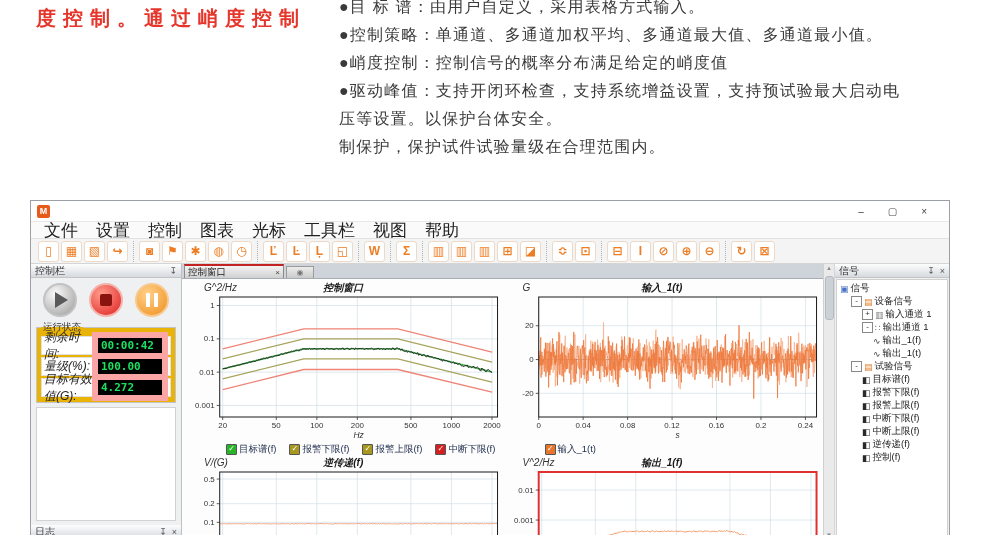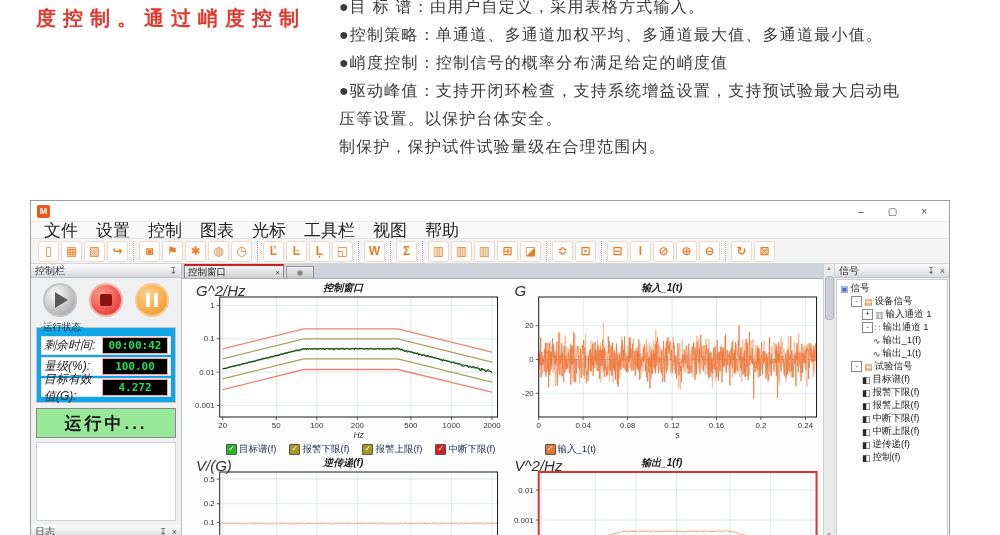--- a/index.html
+++ b/index.html
@@ -35,41 +35,41 @@
   .transport{display:flex;justify-content:space-between;padding:5px 12px 2px 12px;}
   .cbtn{width:30px;height:30px;border-radius:50%;position:relative;}
   .btn-play{background:radial-gradient(circle at 35% 30%,#fbfbfb,#9a9a9a);border:2px solid #c2c2c2;}
   .btn-play::after{content:"";position:absolute;left:10px;top:7px;border-left:13px solid #5a5a5a;
         border-top:8px solid transparent;border-bottom:8px solid transparent;}
   .btn-stop{background:radial-gradient(circle at 35% 30%,#ff9d8d,#e02020);border:2px solid #f2b4aa;}
   .btn-stop::after{content:"";position:absolute;left:9px;top:9px;width:12px;height:12px;background:#8a1410;border-radius:2px;}
   .btn-pause{background:radial-gradient(circle at 35% 30%,#ffd189,#ef8f1f);border:2px solid #f7c98e;}
   .btn-pause::before,.btn-pause::after{content:"";position:absolute;top:8px;width:4px;height:14px;background:#fff;border-radius:1px;}
   .btn-pause::before{left:9px;} .btn-pause::after{left:17px;}
-  fieldset.run-status{margin:2px 5px 0 5px;border:1px solid #c4c4c4;padding:0 4px 3px 4px;background:#0ea5e9;}
+  fieldset.run-status{margin:2px 5px 0 5px;border:1px solid #c4c4c4;padding:0 4px 3px 4px;background:#eab308;}
   fieldset.run-status legend{font-size:9.5px;color:#333;padding:0 2px;}
   .srow{display:flex;align-items:center;background:#fff;border:1px solid #e0e0e0;margin:2px 0;height:17px;padding:0 2px;}
   .srow .slabel{font-size:12px;color:#222;font-style:italic;}
   .led{margin-left:auto;background:#000;color:#1ce060;font-family:"DejaVu Sans Mono","Liberation Mono",monospace;
-       font-size:11px;font-weight:700;padding:1px 3px;min-width:58px;text-align:center;border:1px solid #fca5a5;}
+       font-size:11px;font-weight:700;padding:1px 3px;min-width:58px;text-align:left;border:6px solid #fca5a5;}
   .status-box{margin:5px 5px 0 5px;height:28px;background:#97e897;border:1px solid #8a8a8a;display:flex;
        align-items:center;justify-content:center;font-size:17px;font-weight:700;letter-spacing:3px;color:#101010;}
   .panel-spacer{flex:1;background:#fff;border:1px solid #d2d2d2;margin:4px 5px;}
   
   .center{flex:1;display:flex;flex-direction:column;background:#fbfbfb;min-width:0;border-right:1px solid #d0d0d0;}
   .tabbar{height:14px;background:#cfd4da;display:flex;align-items:flex-end;padding-left:2px;border-bottom:1px solid #a8adb3;gap:2px;}
   .tab{height:12px;width:92px;background:linear-gradient(#f4f4f4,#d0d0d0);border:1px solid #8a8a8a;border-bottom:none;
        border-top:2px solid #c32222;font-size:9.5px;display:flex;align-items:center;padding:0 3px;color:#222;}
   .tab .tab-close{margin-left:auto;font-size:8px;color:#444;}
   .tab2{height:11px;width:26px;background:linear-gradient(#ececec,#cacaca);border:1px solid #9a9a9a;border-bottom:none;
        display:flex;align-items:center;justify-content:center;font-size:8px;color:#777;}
   .charts{flex:1;display:grid;grid-template-columns:1fr 1fr;grid-auto-rows:175px;overflow:hidden;background:#fdfdfd;padding:1px 2px 0 2px;}
   .cell{position:relative;height:175px;overflow:hidden;}
   .chead{height:13px;position:relative;}
-  .yunit{position:absolute;left:12px;top:2px;font-size:15px;font-style:italic;color:#333;}
+  .yunit{position:absolute;left:20px;top:2px;font-size:10px;font-style:italic;color:#333;}
   .ctitle{position:absolute;left:0;right:0;top:1px;text-align:center;font-size:10px;font-style:italic;font-weight:700;color:#1a1a1a;}
   svg.plot{display:block;width:100%;height:150px;}
   .legend{height:12px;display:flex;gap:13px;padding-left:42px;align-items:center;font-size:9.5px;color:#1c2a4a;
           white-space:nowrap;overflow:hidden;}
   .legend.divider{border-bottom:2px solid #f2a136;}
   .lg-item{display:inline-flex;align-items:center;}
   .lg-check{width:9px;height:9px;display:inline-flex;align-items:center;justify-content:center;color:#fff;
           font-size:8px;line-height:1;border:1px solid #555;border-radius:1px;margin-right:2px;}
   
   .vscroll{width:10px;background:#eaeaea;position:relative;border-right:1px solid #d6d6d6;}
@@ -192,21 +192,20 @@
             <div class="srow">
               <span class="slabel">量级(%):</span>
               <span class="led">100.00</span>
             </div>
             <div class="srow">
               <span class="slabel">目标有效值(G):</span>
               <span class="led">4.272</span>
             </div>
           </div>
       </fieldset>
-      <div class="status-box">运行中...</div>
       <div class="panel-spacer"></div>
       <div class="panel-header">
         <span>日志</span>
         <span class="ph-icons">
           <span>↧</span>
           <span>×</span>
         </span>
       </div>
     </div>
 

